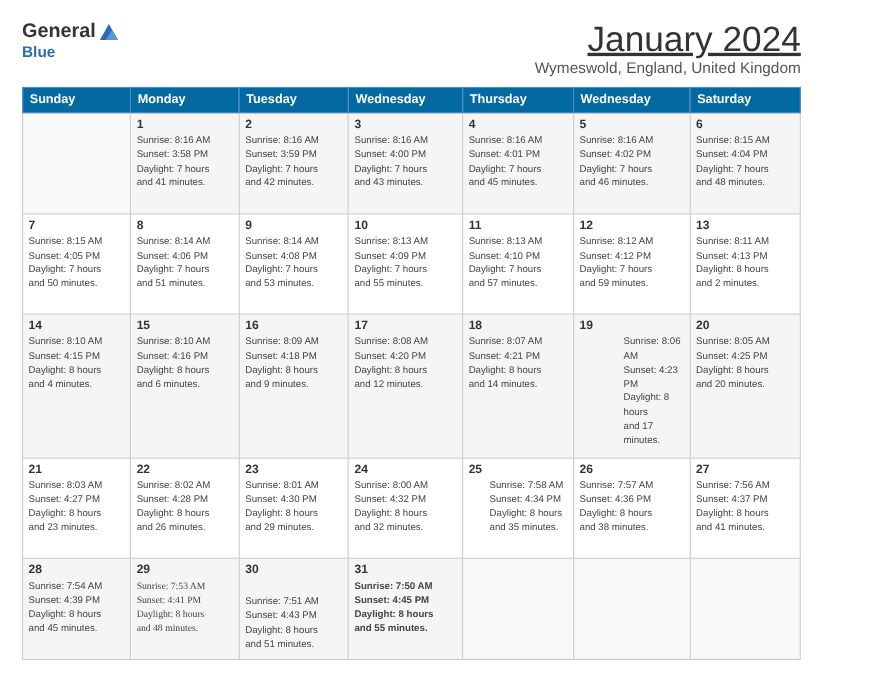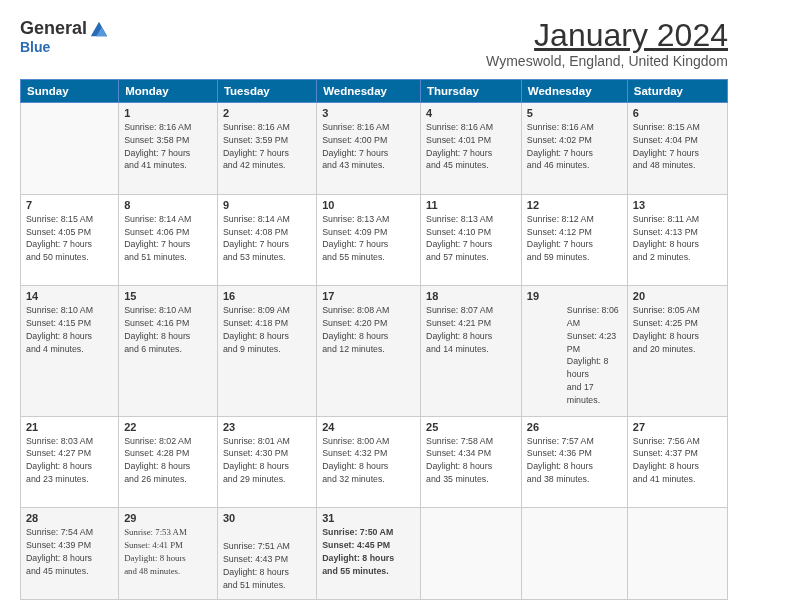--- a/index.html
+++ b/index.html
@@ -311,21 +311,21 @@
           </td>
           <td>
             <span class="day-number">24</span>
             <div class="day-info" style="white-space: pre-line;">Sunrise: 8:00 AM
 Sunset: 4:32 PM
 Daylight: 8 hours
 and 32 minutes.</div>
           </td>
           <td>
             <span class="day-number">25</span>
-            <div class="day-info" style="white-space: pre-line;">Sunrise: 7:58 AM
+            <div class="day-info" style="white-space: pre-line; margin-left: 19px;">Sunrise: 7:58 AM
 Sunset: 4:34 PM
 Daylight: 8 hours
 and 35 minutes.</div>
           </td>
           <td>
             <span class="day-number">26</span>
             <div class="day-info" style="white-space: pre-line;">Sunrise: 7:57 AM
 Sunset: 4:36 PM
 Daylight: 8 hours
 and 38 minutes.</div>

